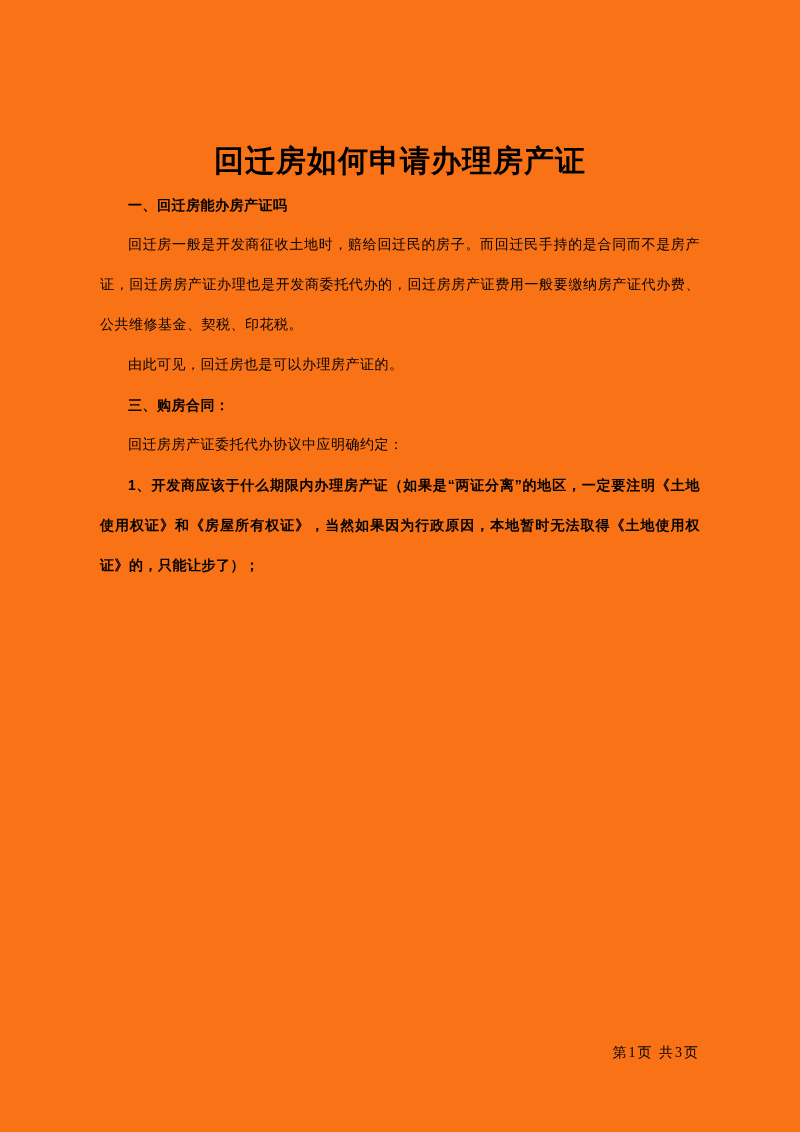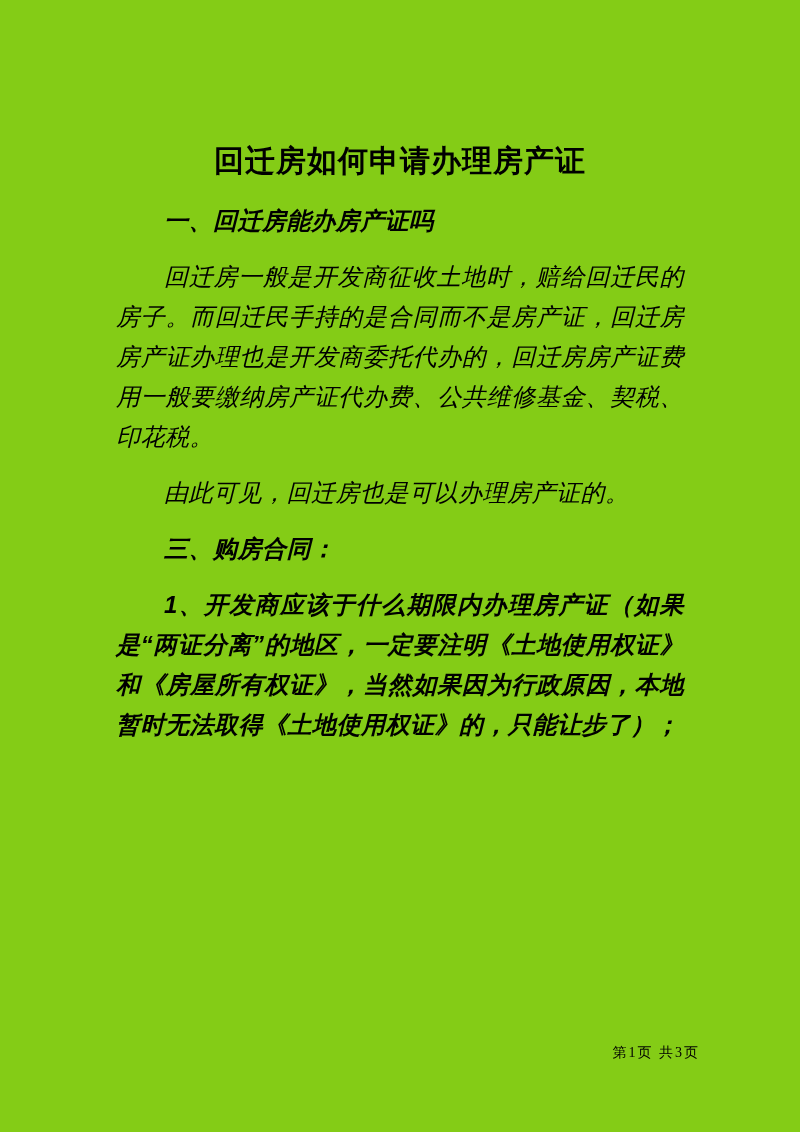--- a/index.html
+++ b/index.html
@@ -4,48 +4,47 @@
 <style>
   html, body {
     margin: 0;
     padding: 0;
     background: #ffffff;
   }
   .doc-page {
     position: relative;
     width: 800px;
     height: 1132px;
-    background: #84cc16;
+    background: #f97316;
     color: #000000;
     font-family: "Liberation Serif", "DejaVu Serif", serif;
     overflow: hidden;
   }
   .doc-content {
     position: absolute;
     top: 137px;
     left: 100px;
     width: 600px;
   }
   .doc-title {
     margin: 0;
     font-family: "Liberation Sans", "DejaVu Sans", sans-serif;
     font-size: 30px;
     font-weight: bold;
     line-height: 48px;
     text-align: center;
     letter-spacing: 1px;
   }
   .doc-body p {
-    margin: 16px;
-    font-size: 24px;
+    margin: 0;
+    font-size: 14px;
     line-height: 40px;
     text-align: justify;
     text-indent: 2em;
     letter-spacing: 0.5px;
-    font-style: italic;
   }
   .doc-body p.heading {
     font-family: "Liberation Sans", "DejaVu Sans", sans-serif;
     font-weight: bold;
     text-align: left;
   }
   .doc-body p.bold-para {
     font-family: "Liberation Sans", "DejaVu Sans", sans-serif;
     font-weight: bold;
   }
@@ -66,17 +65,18 @@
 <body>
 
 <div class="doc-page">
   <div class="doc-content">
     <h1 class="doc-title">回迁房如何申请办理房产证</h1>
     <div class="doc-body">
       <p class="heading">一、回迁房能办房产证吗</p>
       <p>回迁房一般是开发商征收土地时，赔给回迁民的房子。而回迁民手持的是合同而不是房产证，回迁房房产证办理也是开发商委托代办的，回迁房房产证费用一般要缴纳房产证代办费、公共维修基金、契税、印花税。</p>
       <p>由此可见，回迁房也是可以办理房产证的。</p>
       <p class="heading">三、购房合同：</p>
+      <p>回迁房房产证委托代办协议中应明确约定：</p>
       <p class="bold-para">1、开发商应该于什么期限内办理房产证（如果是“两证分离”的地区，一定要注明《土地使用权证》和《房屋所有权证》，当然如果因为行政原因，本地暂时无法取得《土地使用权证》的，只能让步了）；</p>
     </div>
   </div>
   <div class="doc-footer">第1页 共3页</div>
 </div>
 
 </body></html>

